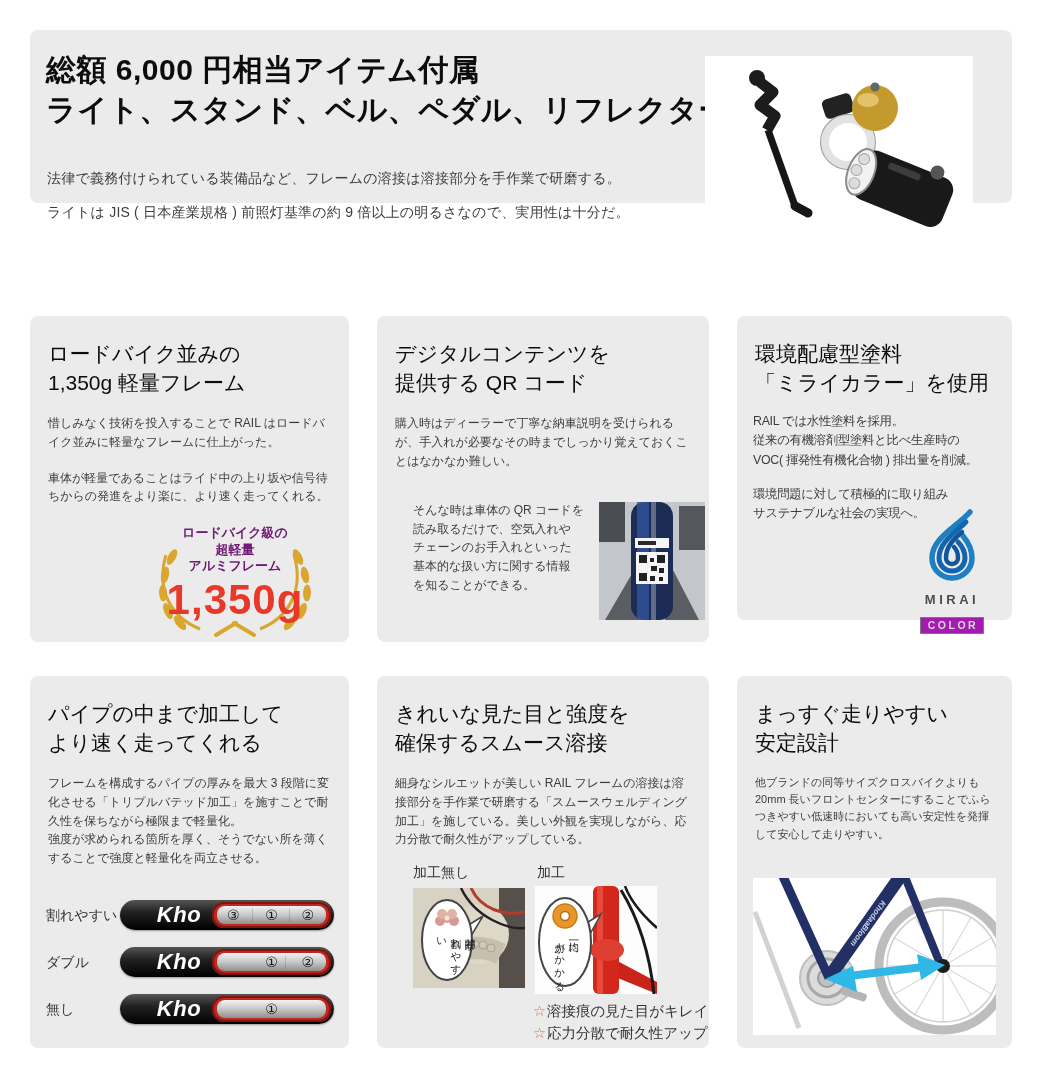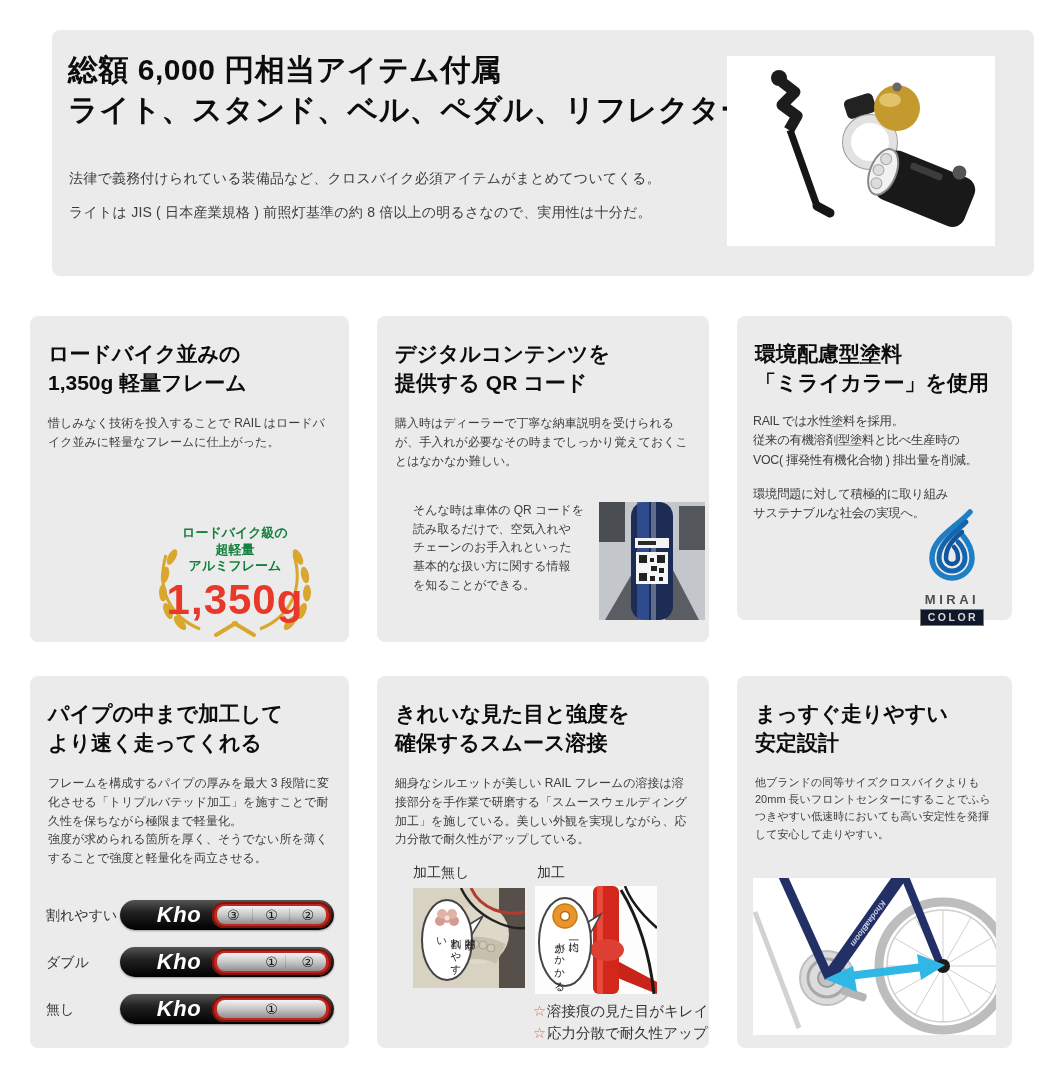--- a/index.html
+++ b/index.html
@@ -3,51 +3,51 @@
 <meta charset="utf-8">
 <style>
   html,body{margin:0;padding:0;}
   body{
     position:relative;width:1041px;height:1080px;background:#ffffff;
     font-family:"Liberation Sans","DejaVu Sans",sans-serif;color:#111;
     overflow:hidden;
   }
   .card{position:absolute;background:#ebebeb;border-radius:8px;}
   
-  #hero{left:30px;top:30px;width:982px;height:246px;margin-left:22px;}
+  #hero{left:30px;top:30px;width:982px;height:173px;}
   .hero-title{position:absolute;left:16px;top:20px;font-size:30px;line-height:1.32;
     font-weight:800;color:#0c0c0c;letter-spacing:.5px;}
   .hero-p{position:absolute;left:17px;font-size:14px;color:#3d3d3d;letter-spacing:.2px;}
   .hero-p1{top:140px;} .hero-p2{top:174px;}
   .hero-photo{position:absolute;left:675px;top:26px;width:268px;height:190px;background:#fff;}
   
   #c1{left:30px;top:316px;width:319px;height:326px;}
   #c2{left:377px;top:316px;width:332px;height:326px;}
   #c3{left:737px;top:316px;width:275px;height:304px;}
   #c4{left:30px;top:676px;width:319px;height:372px;}
   #c5{left:377px;top:676px;width:332px;height:372px;}
   #c6{left:737px;top:676px;width:275px;height:372px;}
-  .card h3{margin:24px 18px 0;font-size:21px;line-height:1.36;font-weight:700;color:#0c0c0c;}
+  .card h3{margin:24px 18px 0;font-size:21px;line-height:1.36;font-weight:400;color:#0c0c0c;}
   .card p{margin:17px 18px 0;font-size:12px;line-height:1.56;color:#3d3d3d;white-space:pre-line;}
   #c3 p{font-size:12.4px;letter-spacing:-.3px;margin:15px 16px 0;}
   #c6 p{font-size:11px;}
   
   .badge{position:absolute;left:90px;top:203px;width:230px;height:118px;text-align:center;}
   .badge svg{position:absolute;left:0;top:0;}
   .badge-lines{position:relative;padding-top:6px;font-size:13px;line-height:1.28;
-    font-weight:800;color:#15803d;}
+    font-weight:800;color:#701a75;}
   .badge-value{position:relative;font-size:42px;font-weight:800;color:#e73829;
     letter-spacing:1px;margin-top:1px;}
   
   .qr-photo{position:absolute;left:222px;top:186px;width:106px;height:118px;}
   #c2 .p2{position:absolute;left:18px;top:168px;width:215px;}
   
   .mirai{position:absolute;left:176px;top:190px;width:78px;text-align:center;}
   .mirai-name{font-size:13px;font-weight:700;letter-spacing:3.5px;color:#4c4c4c;margin-top:2px;}
-  .mirai-sub{display:inline-block;margin-top:2px;background:#0f172a;color:#d9d9d9;
+  .mirai-sub{display:inline-block;margin-top:10px;background:#a21caf;color:#d9d9d9;
     border:1px solid #7a7a7a;font-size:10.5px;font-weight:700;letter-spacing:2.5px;
     padding:1px 5px 2px 7px;}
   
   .tubes{position:absolute;left:0;top:218px;width:100%;height:140px;}
   .tube-row{position:absolute;left:0;width:100%;height:30px;}
   .tube-row.r0{top:6px;} .tube-row.r1{top:53px;} .tube-row.r2{top:100px;}
   .tube-label{position:absolute;left:16px;top:0;font-size:14px;color:#333;line-height:30px;}
   .tube{position:absolute;left:90px;top:0;width:214px;height:30px;border-radius:15px;
     background:linear-gradient(#555 0%,#222 40%,#000 100%);box-shadow:0 1px 2px rgba(0,0,0,.35);}
   .tube-brand{position:absolute;left:28px;width:62px;text-align:center;color:#fff;
@@ -73,22 +73,22 @@
   .bike-box{position:absolute;left:16px;top:202px;width:243px;height:157px;background:#fff;overflow:hidden;}
 </style>
 </head>
 <body>
 
 <section class="card" id="hero">
   <div class="hero-title">
     <div>総額 6,000 円相当アイテム付属</div>
     <div>ライト、スタンド、ベル、ペダル、リフレクター</div>
   </div>
-  <div class="hero-p hero-p1">法律で義務付けられている装備品など、クロスバイク必須アイテムがまとめてついてくる。</div>
-  <div class="hero-p hero-p2">ライトは JIS ( 日本産業規格 ) 前照灯基準の約 8 倍以上の明るさなので、実用性は十分だ。</div>
+  <div class="hero-p hero-p1">法律で義務付けられている装備品など、フレームの溶接は溶接部分を手作業で研磨する。</div>
+  <div class="hero-p hero-p2">ライトは JIS ( 日本産業規格 ) 前照灯基準の約 9 倍以上の明るさなので、実用性は十分だ。</div>
 
   <div class="hero-photo">
     <svg width="268" height="190" viewBox="0 0 268 190">
 
       <g>
         <circle cx="52" cy="22" r="8" fill="#1c1c1c"></circle>
         <path d="M55,26 l13,10 l-13,13 l15,11 l-8,14" fill="none" stroke="#1c1c1c" stroke-width="11" stroke-linejoin="round"></path>
         <line x1="63" y1="74" x2="90" y2="150" stroke="#161616" stroke-width="7"></line>
         <line x1="90" y1="150" x2="103" y2="157" stroke="#161616" stroke-width="9" stroke-linecap="round"></line>
       </g>
@@ -115,20 +115,21 @@
     </svg>
   </div>
 </section>
 
 <section class="card" id="c1">
   <h3>
     <div>ロードバイク並みの</div>
     <div>1,350g 軽量フレーム</div>
   </h3>
   <p>惜しみなく技術を投入することで RAIL はロードバイク並みに軽量なフレームに仕上がった。</p>
+  <p>車体が軽量であることはライド中の上り坂や信号待ちからの発進をより楽に、より速く走ってくれる。</p>
 
   <div class="badge">
     <svg width="230" height="118" viewBox="0 0 230 118">
       <g fill="#d9a62e" stroke="#d9a62e">
         <path d="M80,110 C50,98 36,70 46,36" fill="none" stroke-width="3"></path>
         <g transform="translate(220,0) scale(-1,1)">
           <path d="M80,110 C50,98 36,70 46,36" fill="none" stroke-width="3"></path>
         </g>
         <ellipse cx="52" cy="38" rx="8" ry="3.4" transform="rotate(-62 52 38)"></ellipse>
         <ellipse cx="45" cy="56" rx="8" ry="3.4" transform="rotate(-78 45 56)"></ellipse>

